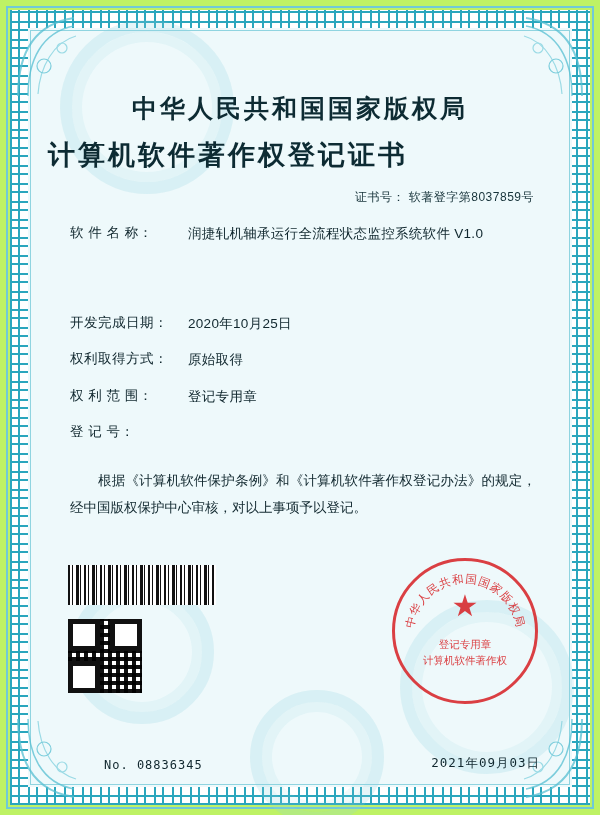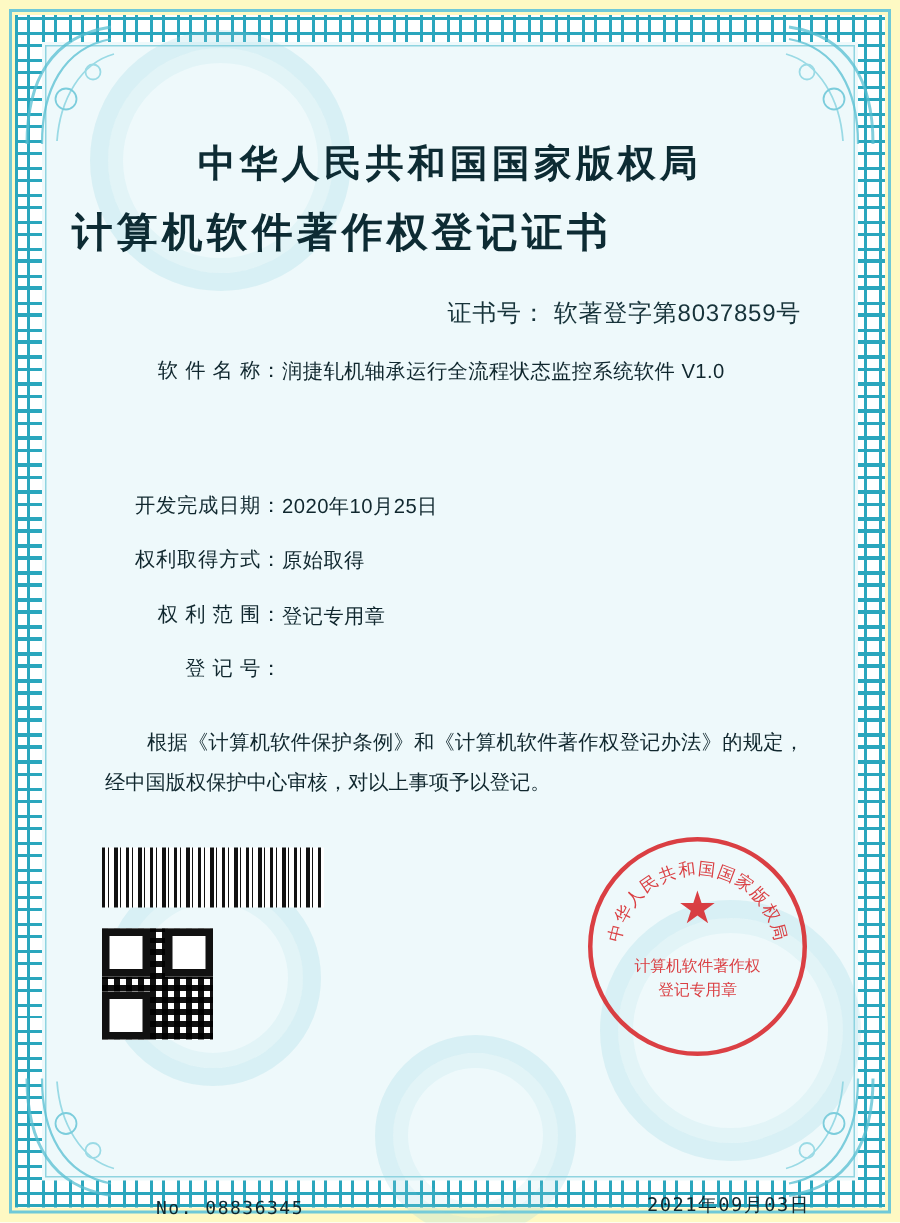--- a/index.html
+++ b/index.html
@@ -11,21 +11,21 @@
     width: 600px;
     height: 815px;
     font-family: "Liberation Sans", sans-serif;
     overflow: hidden;
   }
 
   #certificate {
     position: relative;
     width: 600px;
     height: 815px;
-    background: #fef9c3;
+    background: #bef264;
     box-sizing: border-box;
   }
 
   
   .border-outer {
     position: absolute;
     left: 6px; top: 6px; right: 6px; bottom: 6px;
     border: 2px solid #6fc9d8;
     box-sizing: border-box;
   }
@@ -111,32 +111,31 @@
     font-family: "DejaVu Serif", "Liberation Serif", serif;
     font-size: 27px;
     font-weight: bold;
     color: #0d2b33;
     letter-spacing: 3px;
     margin-top: 12px;
   }
 
   .cert-no {
     text-align: right;
-    font-size: 16px;
+    font-size: 12px;
     color: #17333a;
-    margin-top: 26px;
+    margin-top: 16px;
     padding-right: 18px;
     letter-spacing: 0.5px;
   }
 
   .fields {
     margin-top: 18px;
     padding-left: 22px;
     padding-right: 10px;
-    text-align: right;
   }
   .field-row {
     display: flex;
     align-items: flex-start;
     margin-bottom: 17px;
   }
   .field-label {
     width: 118px;
     flex: 0 0 118px;
     font-size: 13.5px;
@@ -250,21 +249,21 @@
     font-family: "DejaVu Serif", "Liberation Serif", serif;
     font-size: 10.5px;
     line-height: 1.5;
     color: #d8262a;
   }
 
   .footer {
     position: absolute;
     left: 64px;
     right: 60px;
-    top: 750px;
+    top: 710px;
     display: flex;
     justify-content: space-between;
     align-items: flex-end;
     font-size: 12.5px;
     color: #10272e;
     letter-spacing: 1px;
     padding-left: 40px;
   }
   .footer .serial { font-family: "DejaVu Sans Mono", monospace; font-size: 12px; }
   .footer .date   { font-family: "DejaVu Sans Mono", monospace; font-size: 12.5px; margin-top: 45px; }
@@ -379,22 +378,22 @@
     <svg class="seal-arc" viewBox="0 0 140 140">
       <defs>
         <path id="arcpath" d="M 18 74 A 52 52 0 0 1 122 74" fill="none"></path>
       </defs>
       <text>
         <textPath href="#arcpath" startOffset="50%" text-anchor="middle">中华人民共和国国家版权局</textPath>
       </text>
     </svg>
     <div class="seal-star">★</div>
     <div class="seal-lines">
+      <div>登记专用章</div>
       <div>计算机软件著作权</div>
-      <div>登记专用章</div>
     </div>
   </div>
 
   <div class="footer">
     <div class="serial">No. 08836345</div>
     <div class="date">2021年09月03日</div>
   </div>
 
 </div>
 

